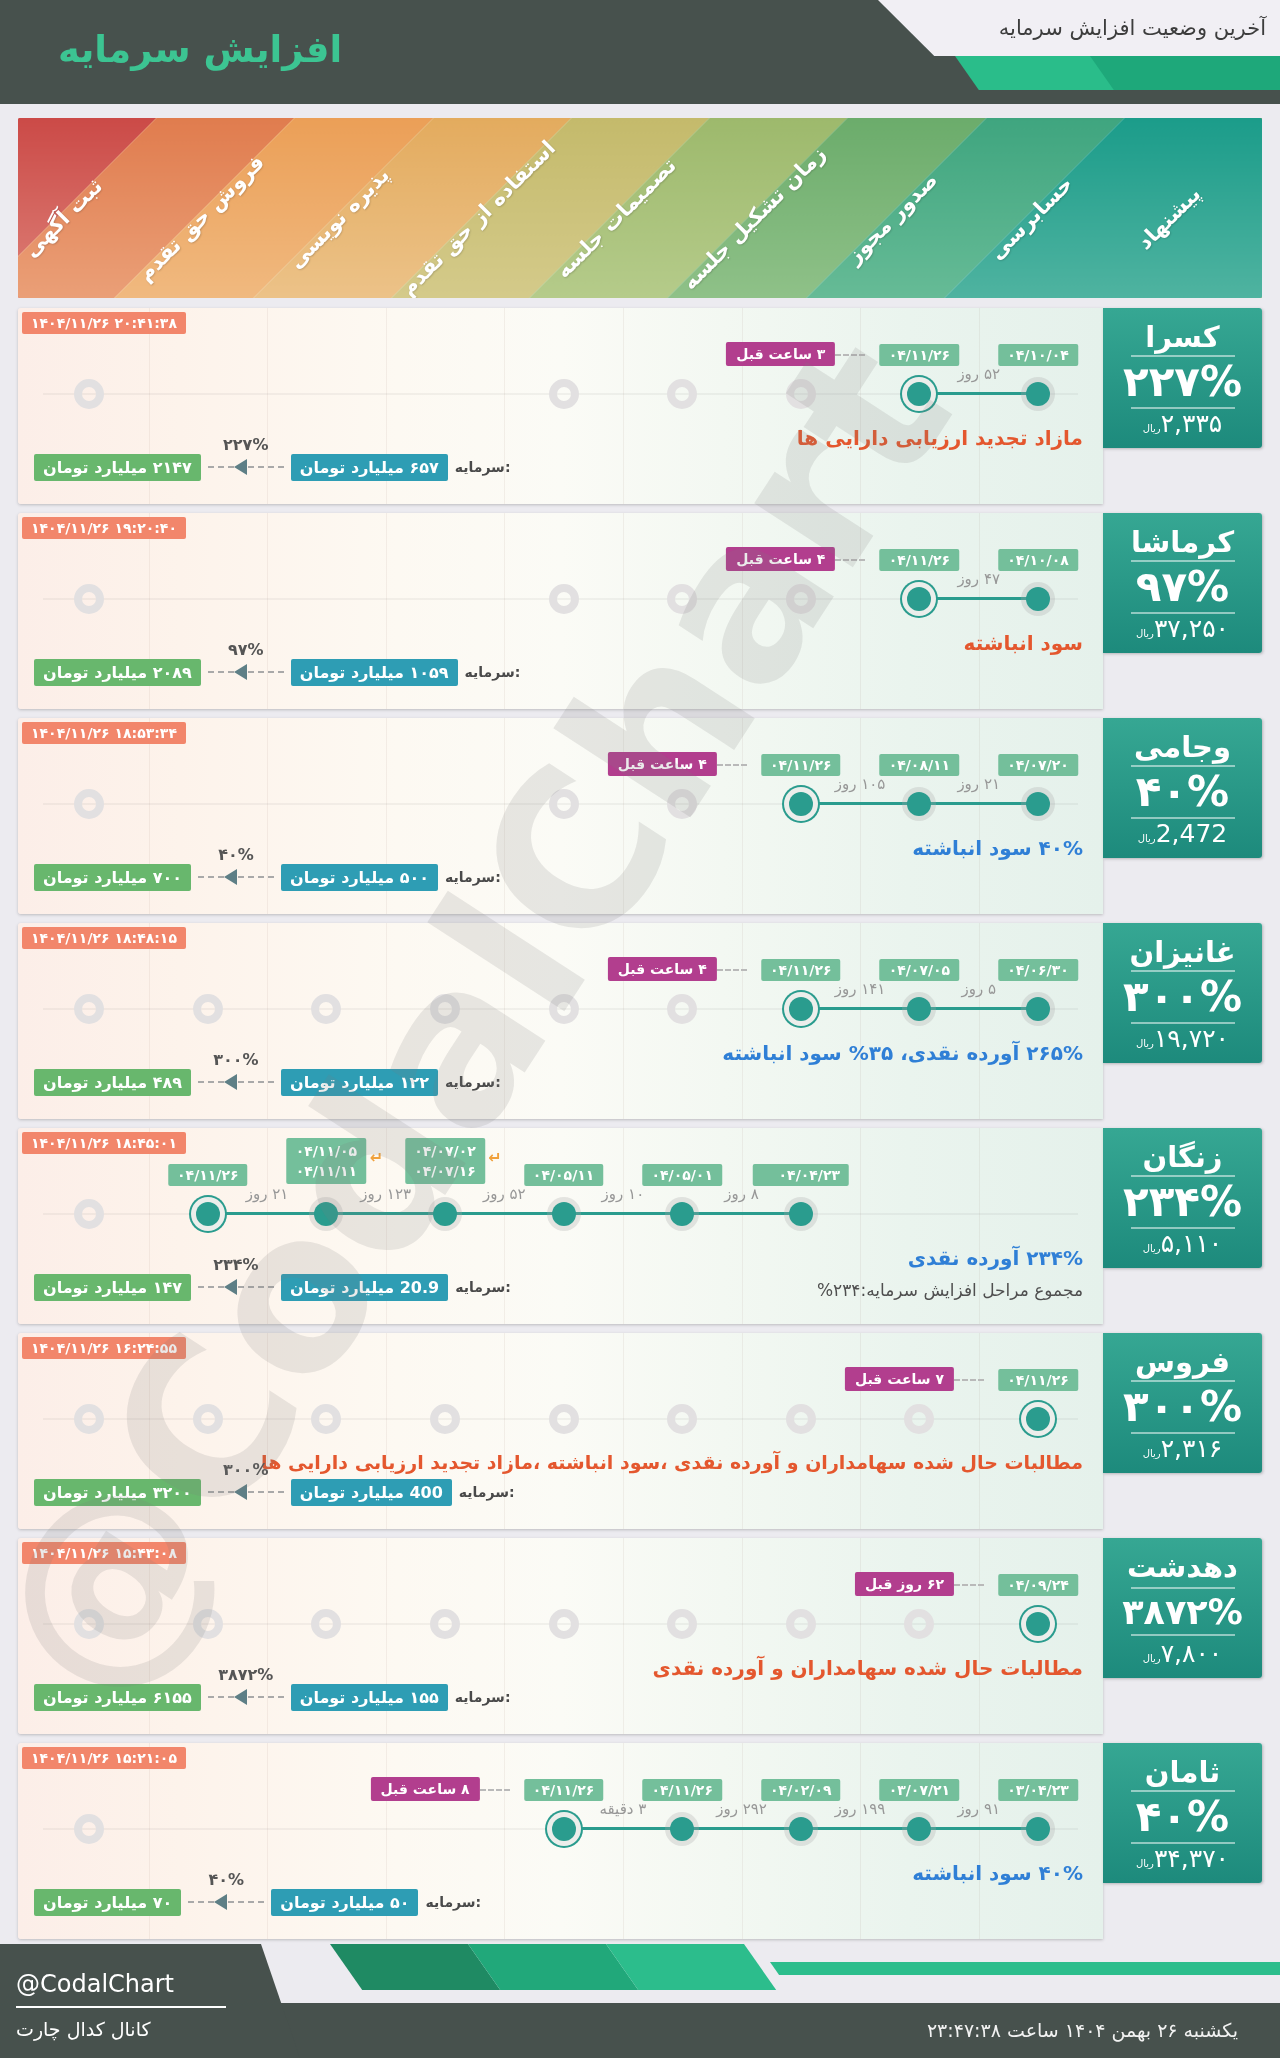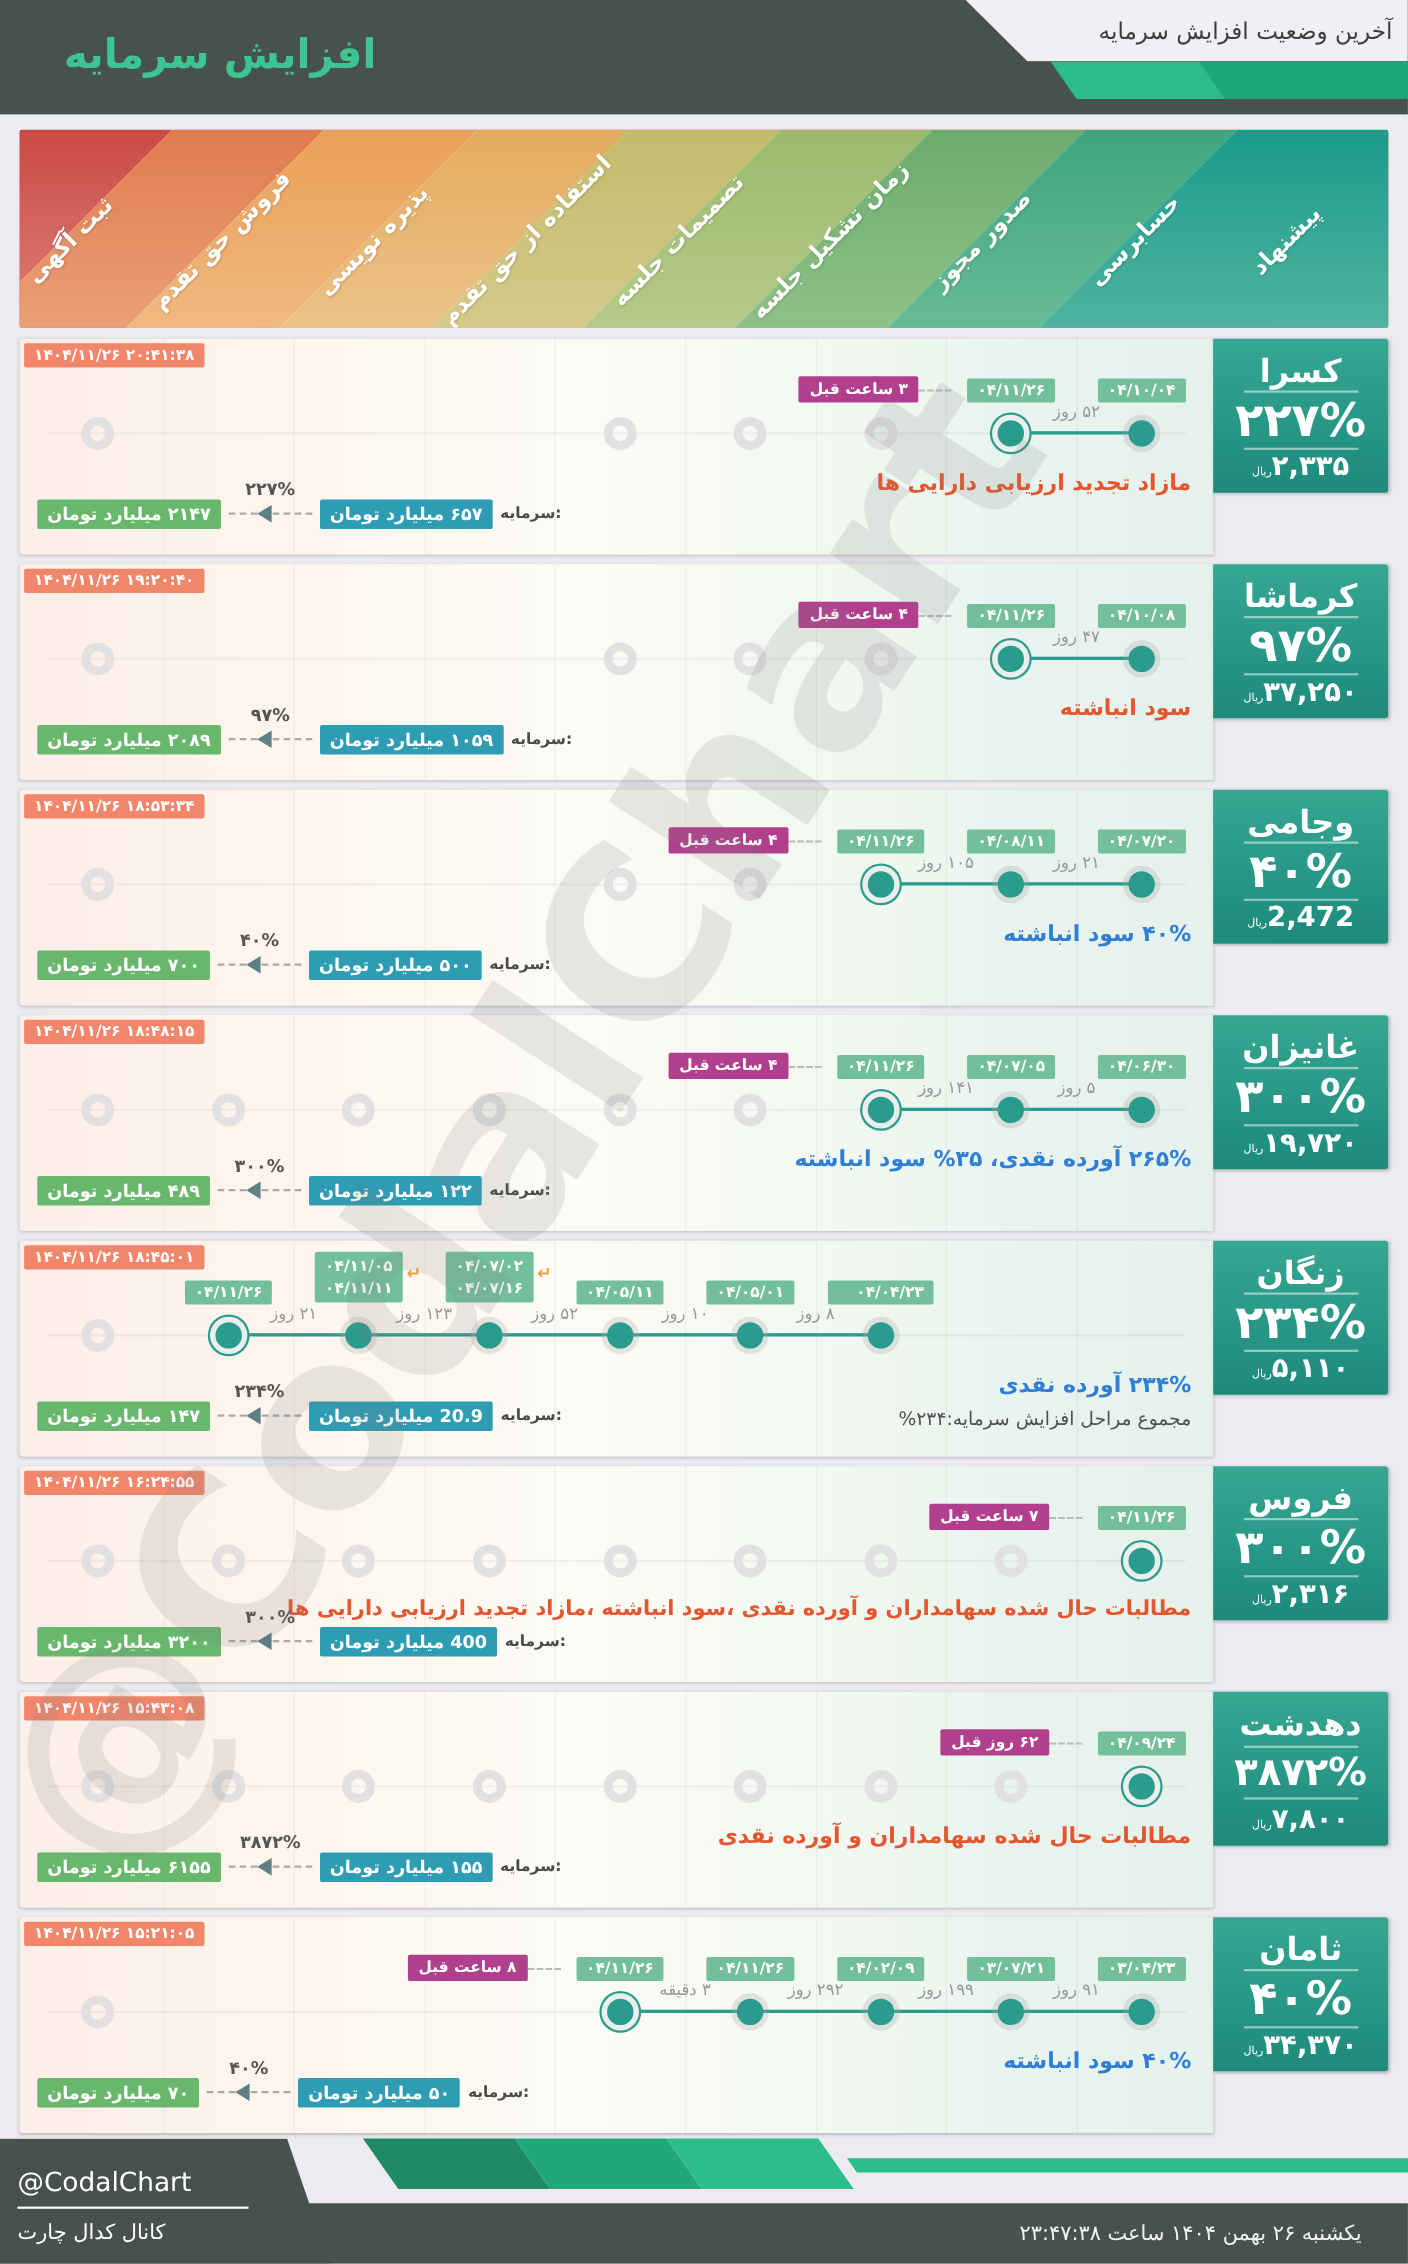--- a/index.html
+++ b/index.html
@@ -58,21 +58,21 @@
   
   .card{position:absolute;left:1085px;top:0;width:159px;height:140px;border-radius:0 3px 3px 0;
     background:linear-gradient(180deg,#36a793,#1d8a7c);box-shadow:1px 1px 3px rgba(50,50,50,.3);
     display:flex;flex-direction:column;align-items:center;justify-content:space-between;
     padding:12px 0 10px 0;box-sizing:border-box;color:#fff;text-align:center;}
   .cName{font-size:29px;font-weight:bold;}
   .cDiv{width:104px;height:2px;background:rgba(255,255,255,.5);}
   .cPct{font-size:42px;font-weight:bold;direction:ltr;}
   .cPct.small{font-size:35px;}
   .cPriceWrap{direction:rtl;}
-  .cPrice{font-size:25px;font-weight:bold;}
+  .cPrice{font-size:25px;font-weight:normal;}
   .cUnit{font-size:10px;}
   
   .watermark{position:absolute;left:470px;top:1020px;transform:translate(-50%,-50%) rotate(-57deg);
     font-size:215px;font-weight:bold;color:rgba(125,125,125,.16);white-space:nowrap;z-index:40;
     pointer-events:none;direction:ltr;}
   
   .footer{position:absolute;left:0;top:1944px;width:1280px;height:114px;}
   .fbtm{position:absolute;left:0;top:59px;width:1280px;height:55px;background:#47514d;}
   .fdate{position:absolute;right:42px;top:0;line-height:55px;font-size:19px;color:#f2f2f2;white-space:nowrap;}
   .fstripe{position:absolute;top:0;height:46px;transform:skewX(35deg);transform-origin:0 0;}

